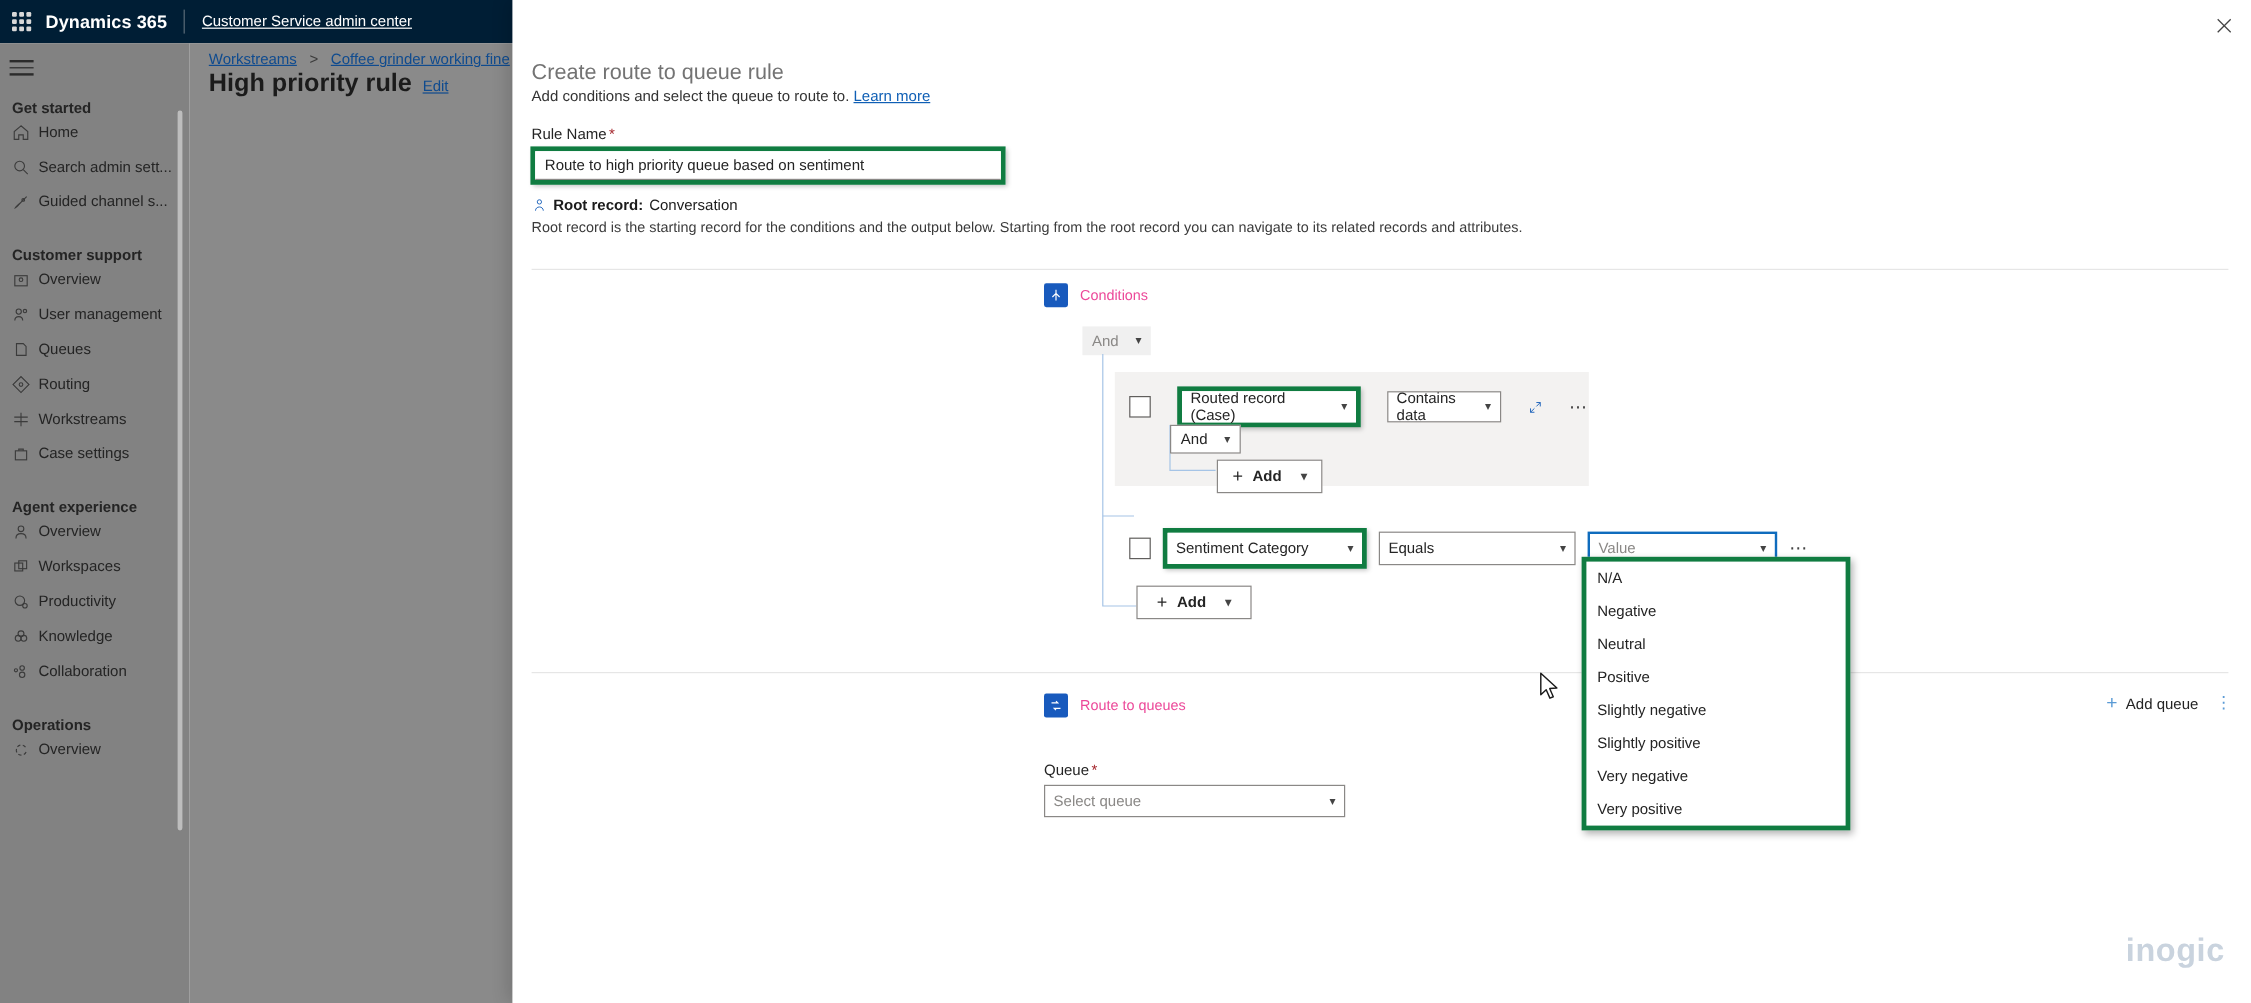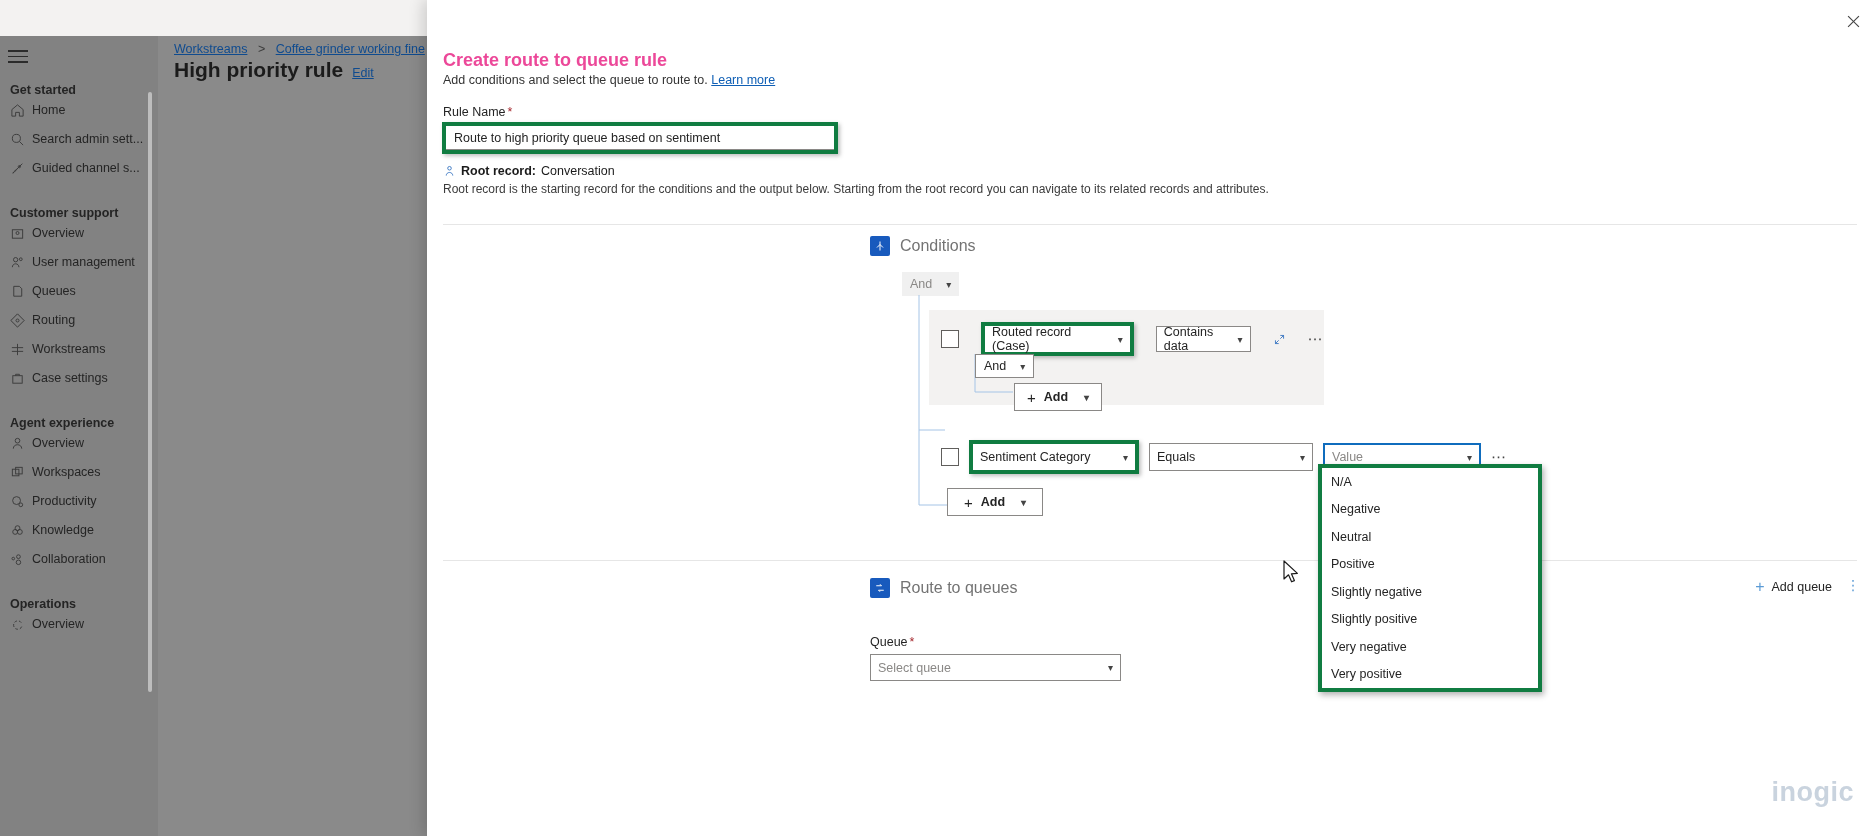--- a/index.html
+++ b/index.html
@@ -69,21 +69,21 @@
   
   .panel {
     position:absolute; top:0; left:427px; width:1449px; height:836px;
     background:#ffffff; box-shadow:-4px 0 14px rgba(0,0,0,.16);
   }
   .panel-close {
     position:absolute; top:8px; right:10px; width:26px; height:26px;
     display:flex; align-items:center; justify-content:center;
     color:#444; font-size:14px; cursor:pointer;
   }
-  .p-title { position:absolute; top:50px; left:16px; font-size:18px; font-weight:bold; color:#ec4899; }
+  .p-title { position:absolute; top:50px; left:16px; font-size:18px; font-weight:normal; color:#737373; }
   .p-sub { position:absolute; top:73px; left:16px; font-size:12.5px; color:#333; }
   .p-sub a { color:#0f5fb5; text-decoration:underline; }
 
   .lbl { font-size:12.5px; color:#242424; }
   .req { color:#a4262c; margin-left:2px; }
 
   .rule-label { position:absolute; top:105px; left:16px; }
   .hl-green { border:4px solid #107c41; box-shadow:2px 2px 4px rgba(0,0,0,.25); }
   .rule-box {
     position:absolute; top:122px; left:15px; width:396px; height:32px;
@@ -99,21 +99,21 @@
   .root-rec .ric { margin-right:5px; color:#2266bb; display:flex; }
   .root-desc { position:absolute; top:182px; left:16px; font-size:12px; color:#3b3b3b; }
 
   .divider { position:absolute; left:16px; width:1414px; height:1px; background:#e6e6e6; }
 
   .sec-head { position:absolute; display:flex; align-items:center; gap:10px; }
   .sec-ico {
     width:20px; height:20px; background:#185abd; border-radius:2px;
     display:flex; align-items:center; justify-content:center; color:#fff;
   }
-  .sec-txt { font-size:16px; color:#737373; }
+  .sec-txt { font-size:12px; color:#ec4899; }
 
   .chip {
     display:inline-flex; align-items:center; gap:6px;
     height:24px; padding:0 8px; background:#f0f0f0;
     font-size:12.5px; color:#8a8886;
   }
   .chip.bordered { background:#fff; border:1px solid #8a8886; color:#242424; }
 
   .cond-group {
     position:absolute; left:502px; top:310px; width:395px; height:95px; background:#f3f2f1;
@@ -168,20 +168,36 @@
 
   .cursor { position:absolute; left:1283px; top:560px; }
 </style>
 </head>
 <body>
 
 <div id="root">
 
   <div class="bg-app">
 
+    <div class="topbar">
+      <div class="waffle">
+        <i></i>
+          <i></i>
+          <i></i>
+          <i></i>
+          <i></i>
+          <i></i>
+          <i></i>
+          <i></i>
+          <i></i>
+      </div>
+      <div class="brand">Dynamics 365</div>
+      <div class="topbar-div"></div>
+      <div class="topbar-link">Customer Service admin center</div>
+    </div>
 
     <div class="left-rail">
       <div class="hamburger">
           <i></i>
           <i></i>
           <i></i>
         </div>
 
       <div class="nav-group-title">Get started</div>
       <div class="nav-item">

